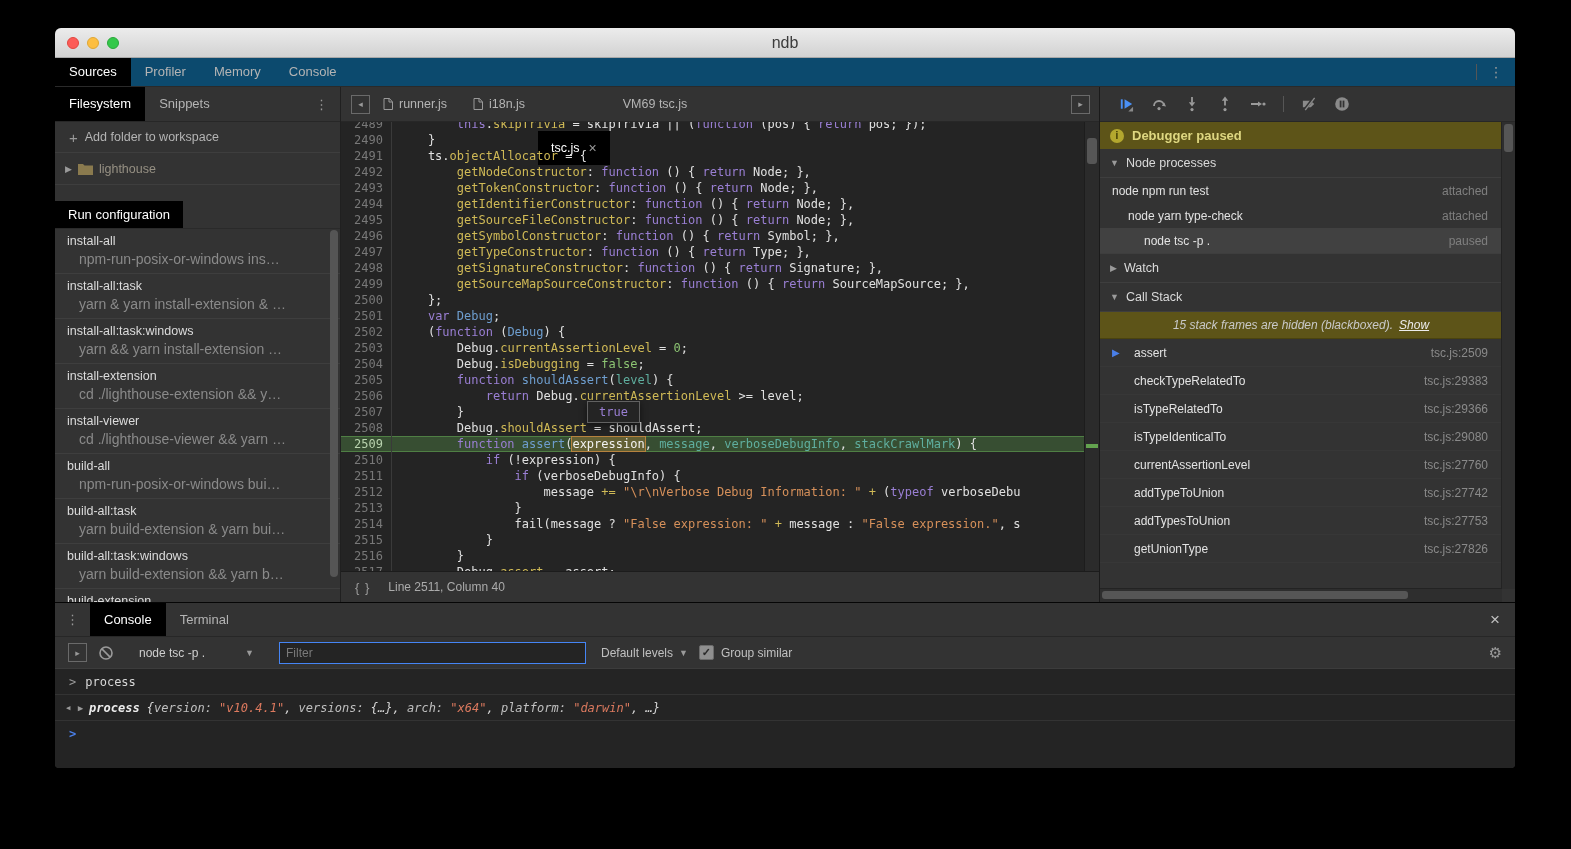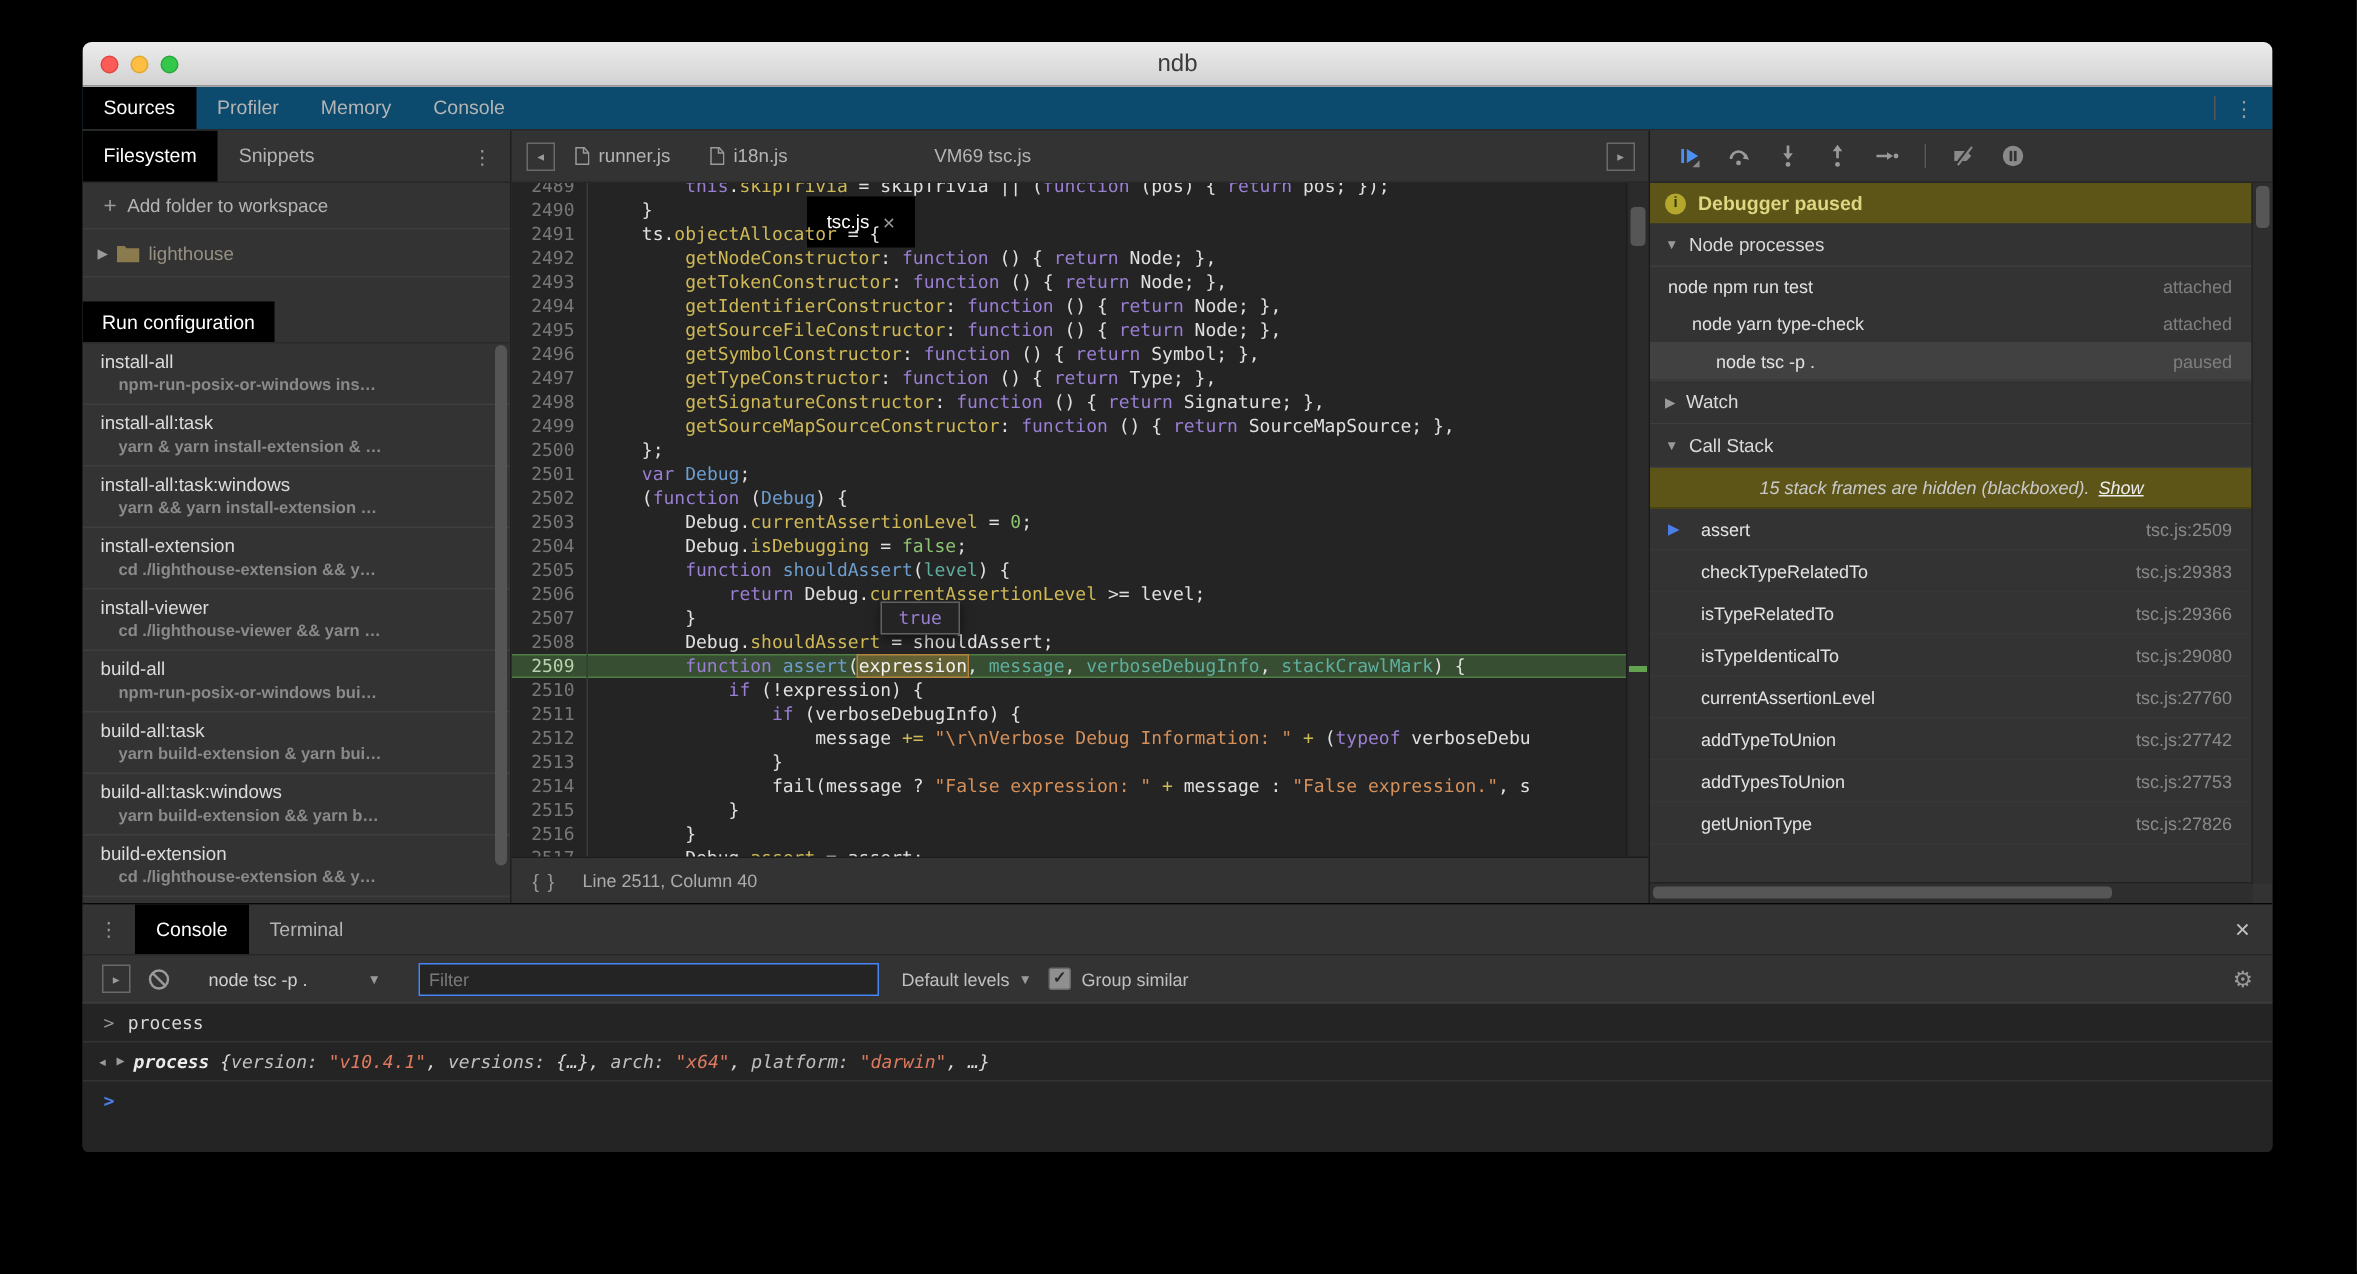--- a/index.html
+++ b/index.html
@@ -35,21 +35,21 @@
               font-size:12.5px;border-bottom:1px solid #3e3e3e;}
   .plus{color:#9a9a9a;font-size:15px;}
   .folder-row{height:31px;display:flex;align-items:center;gap:6px;padding-left:10px;border-bottom:1px solid #3e3e3e;}
   .tri{color:#9a9a9a;font-size:9px;}
   .folder-label{color:#969083;font-size:12.5px;}
   .rc-chip{display:inline-block;background:#000;color:#fff;font-size:13px;height:27px;line-height:27px;
            padding:0 13px;margin-top:16px;}
   .rc-list{border-top:1px solid #2a2a2a;margin-top:0;}
   .rc-item{padding:5px 24px 6px 12px;border-bottom:1px solid #3e3e3e;}
   .rc-name{color:#dcdcdc;font-size:12.5px;}
-  .rc-cmd{color:#8a8a8a;font-size:11px;padding-left:12px;margin-top:3px;font-weight:bold;}
+  .rc-cmd{color:#8a8a8a;font-size:14px;padding-left:12px;margin-top:3px;}
   .side-thumb{position:absolute;right:2px;top:143px;width:8px;height:347px;background:#555;border-radius:4px;}
   
   .editor-col{flex:1;display:flex;flex-direction:column;min-width:0;background:#242424;}
   .ed-tabbar{height:34px;background:#333;display:flex;align-items:center;border-bottom:1px solid #272727;flex:none;}
   .nav-btn{width:17px;height:17px;border:1px solid #6a6a6a;color:#9a9a9a;font-size:9px;display:flex;
            align-items:center;justify-content:center;margin-left:10px;flex:none;}
   .nav-btn.right{margin-left:auto;margin-right:9px;}
   .ed-tab{height:34px;display:flex;align-items:center;gap:6px;padding:0 13px;color:#b4b4b4;font-size:12.5px;}
   .ed-tab.active{background:#000;color:#fff;margin-top:44px;}
   .tab-close{color:#9a9a9a;font-size:14px;margin-left:3px;}

